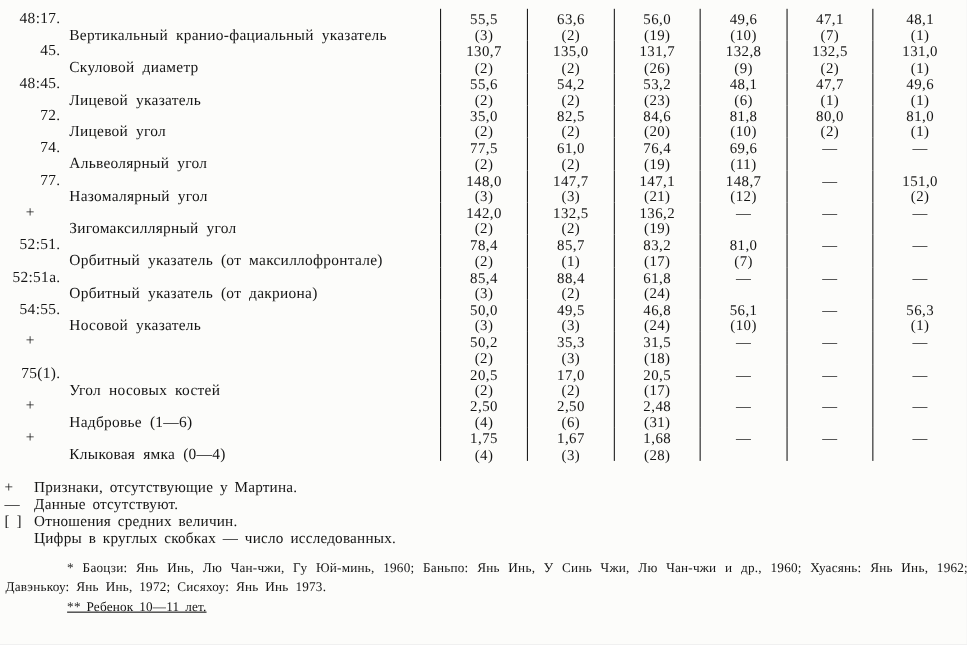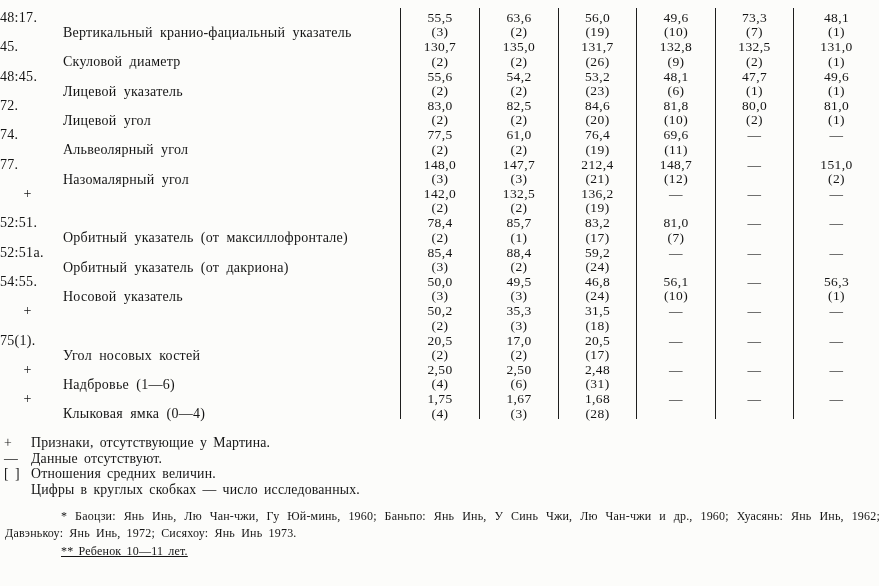--- a/index.html
+++ b/index.html
@@ -22,21 +22,21 @@
     display:grid;
     grid-template-columns:400px 79px 79px 78px 79px 78px 86px;
     grid-auto-rows:29.35px;
   }
   .lc{
     display:flex;align-items:flex-start;
     box-sizing:border-box;padding-top:3px;
     font-size:14px;line-height:14.5px;
   }
   .num{
-    width:55px;flex:0 0 55px;text-align:left;white-space:pre;
+    width:55px;flex:0 0 55px;text-align:right;white-space:pre;
     letter-spacing:0.3px;
   }
   .num.plus{text-align:center;}
   .lbl{
     padding-left:8px;white-space:nowrap;
     word-spacing:3.5px;letter-spacing:0.25px;margin-top:15px;
   }
   .dc{
     box-sizing:border-box;
     border-left:1.5px solid var(--rule);
@@ -83,21 +83,21 @@
       </div>
       <div class="dc">
         <div class="v">56,0</div>
         <div class="c">(19)</div>
       </div>
       <div class="dc">
         <div class="v">49,6</div>
         <div class="c">(10)</div>
       </div>
       <div class="dc">
-        <div class="v">73,3</div>
+        <div class="v">47,1</div>
         <div class="c">(7)</div>
       </div>
       <div class="dc">
         <div class="v">48,1</div>
         <div class="c">(1)</div>
       </div>
       <div class="lc">
         <span class="num">45.</span>
         <span class="lbl">Скуловой диаметр</span>
       </div>
@@ -151,21 +151,21 @@
       </div>
       <div class="dc">
         <div class="v">49,6</div>
         <div class="c">(1)</div>
       </div>
       <div class="lc">
         <span class="num">72.</span>
         <span class="lbl">Лицевой угол</span>
       </div>
       <div class="dc">
-        <div class="v">83,0</div>
+        <div class="v">35,0</div>
         <div class="c">(2)</div>
       </div>
       <div class="dc">
         <div class="v">82,5</div>
         <div class="c">(2)</div>
       </div>
       <div class="dc">
         <div class="v">84,6</div>
         <div class="c">(20)</div>
       </div>
@@ -215,37 +215,38 @@
       </div>
       <div class="dc">
         <div class="v">148,0</div>
         <div class="c">(3)</div>
       </div>
       <div class="dc">
         <div class="v">147,7</div>
         <div class="c">(3)</div>
       </div>
       <div class="dc">
-        <div class="v">212,4</div>
+        <div class="v">147,1</div>
         <div class="c">(21)</div>
       </div>
       <div class="dc">
         <div class="v">148,7</div>
         <div class="c">(12)</div>
       </div>
       <div class="dc">
         <div class="v">—</div>
         <div class="c">&nbsp;</div>
       </div>
       <div class="dc">
         <div class="v">151,0</div>
         <div class="c">(2)</div>
       </div>
       <div class="lc">
         <span class="num plus">+</span>
+        <span class="lbl">Зигомаксиллярный угол</span>
       </div>
       <div class="dc">
         <div class="v">142,0</div>
         <div class="c">(2)</div>
       </div>
       <div class="dc">
         <div class="v">132,5</div>
         <div class="c">(2)</div>
       </div>
       <div class="dc">
@@ -298,21 +299,21 @@
       </div>
       <div class="dc">
         <div class="v">85,4</div>
         <div class="c">(3)</div>
       </div>
       <div class="dc">
         <div class="v">88,4</div>
         <div class="c">(2)</div>
       </div>
       <div class="dc">
-        <div class="v">59,2</div>
+        <div class="v">61,8</div>
         <div class="c">(24)</div>
       </div>
       <div class="dc">
         <div class="v">—</div>
         <div class="c">&nbsp;</div>
       </div>
       <div class="dc">
         <div class="v">—</div>
         <div class="c">&nbsp;</div>
       </div>

